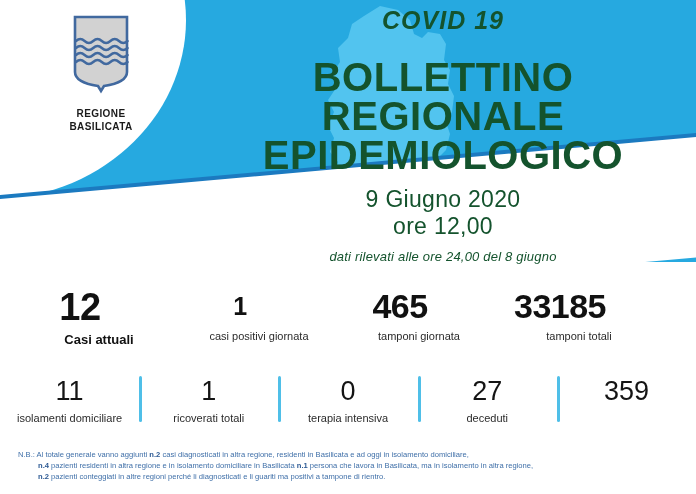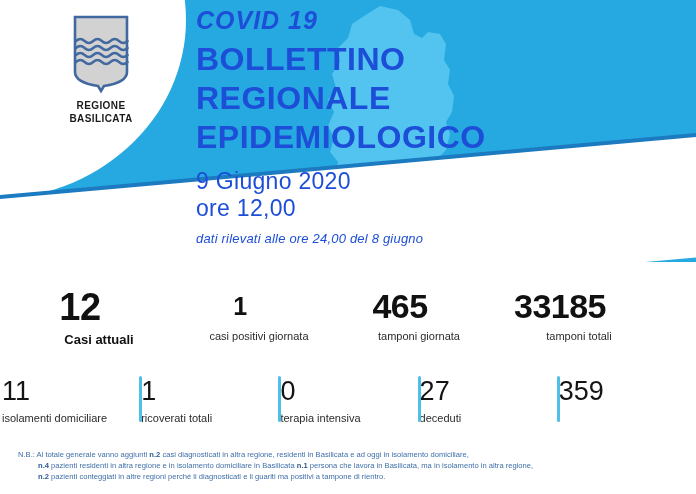--- a/index.html
+++ b/index.html
@@ -74,49 +74,49 @@
     top: 14px;
     width: 98px;
     text-align: center;
     z-index: 6;
   }
   .crest {
     display: block;
     margin: 0 auto;
   }
   .logo-text {
-    margin-top: 1px;
+    margin-top: 9px;
     font-size: 10px;
     line-height: 13px;
     font-weight: 700;
     letter-spacing: 0.4px;
     color: #1a1a1a;
     font-family: "Liberation Sans", sans-serif;
   }
 
   
   .head-text {
     position: absolute;
-    right: 30px;
+    right: 18px;
     top: 6px;
     width: 470px;
-    text-align: left;
+    text-align: center;
     z-index: 7;
-    color: #1d4ed8;
+    color: #14532d;
   }
   .covid19 {
     font-size: 25px;
     font-weight: 700;
     font-style: italic;
     letter-spacing: 1px;
     line-height: 28px;
   }
   .big-title {
-    margin-top: 6px;
-    font-size: 32px;
+    margin-top: 24px;
+    font-size: 40px;
     font-weight: 700;
     line-height: 39px;
     letter-spacing: 0.5px;
   }
   .date-line {
     margin-top: 11px;
     font-size: 23px;
     font-weight: 400;
     line-height: 27px;
     letter-spacing: 0.3px;
@@ -176,21 +176,21 @@
     position: absolute;
     left: 0;
     top: 374px;
     width: 696px;
     display: flex;
     align-items: stretch;
     z-index: 8;
   }
   .r2-cell {
     flex: 1;
-    text-align: left;
+    text-align: center;
     position: relative;
     padding: 0 2px;
   }
   .r2-cell + .r2-cell::before {
     content: "";
     position: absolute;
     left: 0;
     top: 2px;
     bottom: 2px;
     width: 3px;

